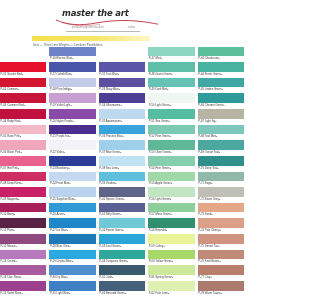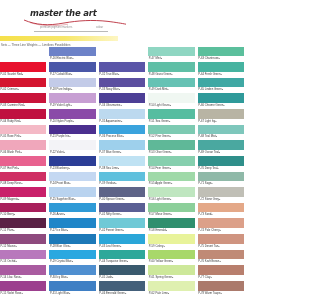--- a/index.html
+++ b/index.html
@@ -6,20 +6,21 @@
   html, body {
     width: 247px; height: 296px;
     background: #ffffff;
     font-family: "Liberation Sans", sans-serif;
     overflow: hidden;
   }
   #sheet {
     position: relative;
     width: 247px; height: 296px;
     background: #ffffff;
+    padding-left: 32px;
   }
 
   
   .header {
     position: relative;
     height: 46px;
     width: 247px;
     background: #ffffff;
   }
   .logo-wrap {

